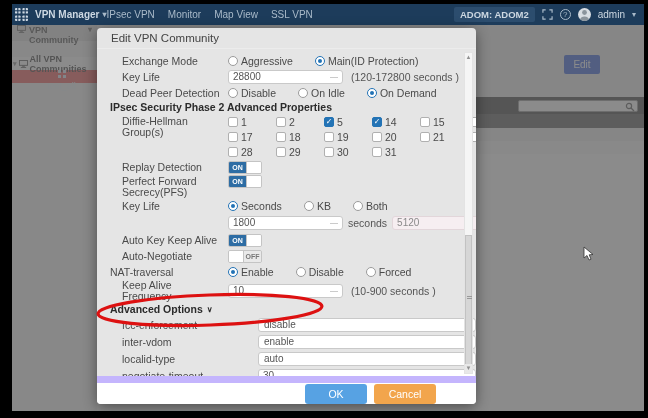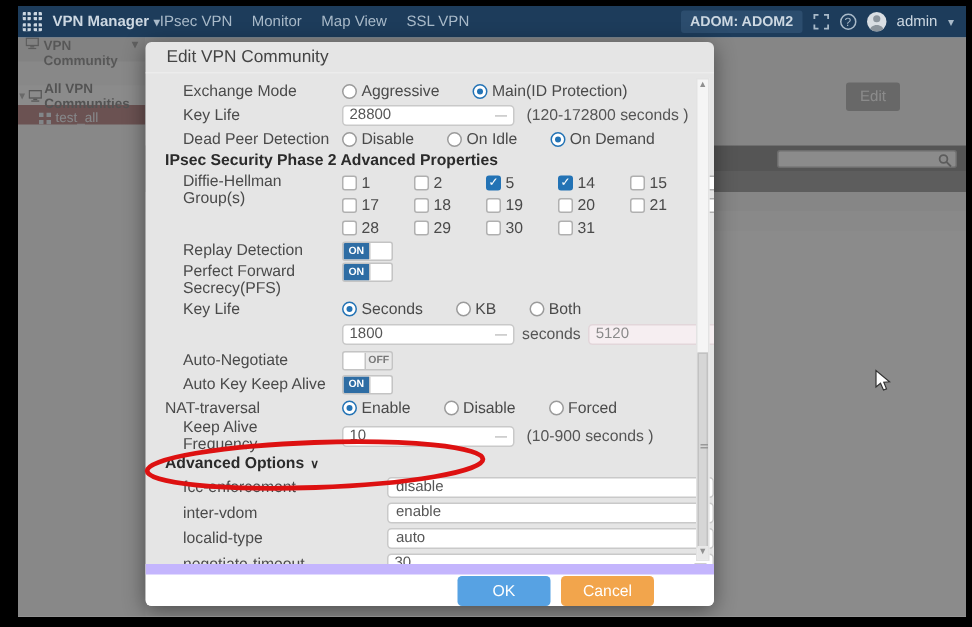--- a/index.html
+++ b/index.html
@@ -15,27 +15,27 @@
   .adom-chip { background:#2c4d6e; color:#cdd8e2; font-weight:bold; padding:2px 6px; border-radius:2px; font-size:9.5px; }
   .chev { font-size:8px; color:#a9bac9; }
   .help-icon { width:11px; height:11px; border:1px solid #a9bac9; border-radius:50%; color:#a9bac9; font-size:8px; display:flex; align-items:center; justify-content:center; }
   .avatar { width:13px; height:13px; border-radius:50%; background:#d9dee3; overflow:hidden; }
   .user-label { color:#cdd8e2; }
 
   
   .sidebar { position:absolute; left:0; top:21px; width:85px; bottom:0; background:#f2f2f2; font-size:9px; }
   .sb-header { height:16px; background:#dcdcdc; color:#333; display:flex; align-items:flex-start; gap:3px; padding:0 5px; font-weight:bold; }
   .sb-root { height:13px; background:#fff; color:#222; display:flex; align-items:center; gap:2px; padding:0 1px; font-weight:bold;margin-top:16px; }
-  .sb-item-selected { height:13px; background:#7f1d1d; color:#eaf2fa; display:flex; align-items:flex-end; gap:3px; padding:0 0 0 14px; }
+  .sb-item-selected { height:13px; background:#ef4444; color:#eaf2fa; display:flex; align-items:center; gap:3px; padding:0 0 0 14px;flex-direction:column; }
   .mini-icon { flex:0 0 auto; display:inline-flex; }
 
   
   .content-bg { position:absolute; left:85px; top:21px; right:0; bottom:0; background:#fff; }
   .bg-toolbar { position:absolute; top:0; left:0; right:0; height:72px; background:#ececec; }
-  .edit-btn { position:absolute; top:30px; right:44px; width:36px; height:19px; background:#737373; color:#fff; font-size:10px; border:none; border-radius:2px; }
+  .edit-btn { position:absolute; top:30px; right:44px; width:36px; height:19px; background:#1d4ed8; color:#fff; font-size:10px; border:none; border-radius:2px; }
   .bg-searchrow { position:absolute; top:72px; left:0; right:0; height:17px; background:#2b2b2b; display:flex; align-items:center; justify-content:flex-end; padding-right:6px; }
   .bg-search { width:120px; height:12px; background:#fff; border:1px solid #888; border-radius:2px; position:relative; }
   .bg-search svg { position:absolute; right:2px; top:1px; }
   .bg-tablehead { position:absolute; top:89px; left:0; right:0; height:14px; background:#4a4a4a; }
   .bg-row1 { position:absolute; top:103px; left:0; right:0; height:13px; background:#e9e9e9; }
   .bg-row2 { position:absolute; top:116px; left:0; right:0; height:13px; background:#f7f7f7; }
 
   
   .overlay { position:absolute; left:0; top:21px; right:0; bottom:0; background:rgba(100,100,100,0.75); z-index:60; }
 
@@ -368,35 +368,35 @@
           </span>
           <span class="unit">seconds</span>
           <span class="num-box disabled">
             <span class="val" style="color:#8a8a8a">5120</span>
           </span>
           <span class="unit">KB</span>
         </span>
       </div>
 
       <div class="frow" style="min-height:16px">
+        <span class="flabel">Auto Key Keep Alive</span>
+        <span class="fctrl">
+            <span class="toggle on">
+              <span class="seg">ON</span>
+              <span class="knob"></span>
+            </span>
+          </span>
+      </div>
+
+      <div class="frow" style="min-height:16px">
         <span class="flabel">Auto-Negotiate</span>
         <span class="fctrl">
             <span class="toggle off">
               <span class="knob"></span>
               <span class="seg">OFF</span>
-            </span>
-          </span>
-      </div>
-
-      <div class="frow" style="min-height:16px">
-        <span class="flabel">Auto Key Keep Alive</span>
-        <span class="fctrl">
-            <span class="toggle on">
-              <span class="seg">ON</span>
-              <span class="knob"></span>
             </span>
           </span>
       </div>
 
       <div class="frow less-indent">
         <span class="flabel">NAT-traversal</span>
         <span class="fctrl">
             <span class="radio-opt">
               <span class="radio checked"></span>
               <span>Enable</span>

